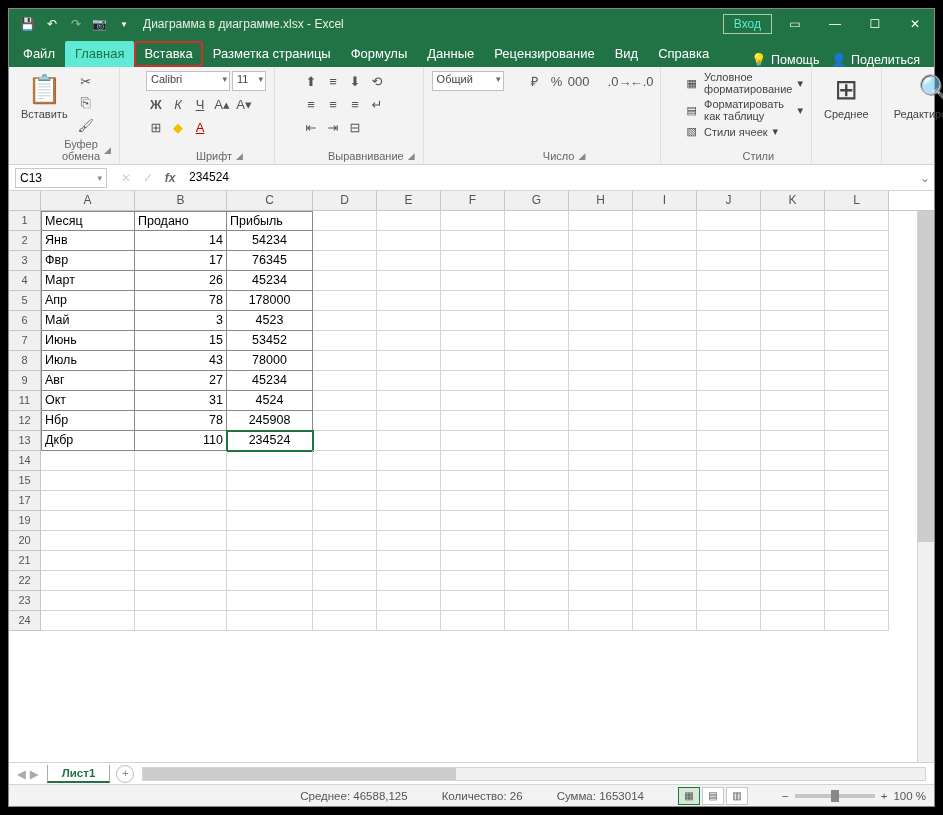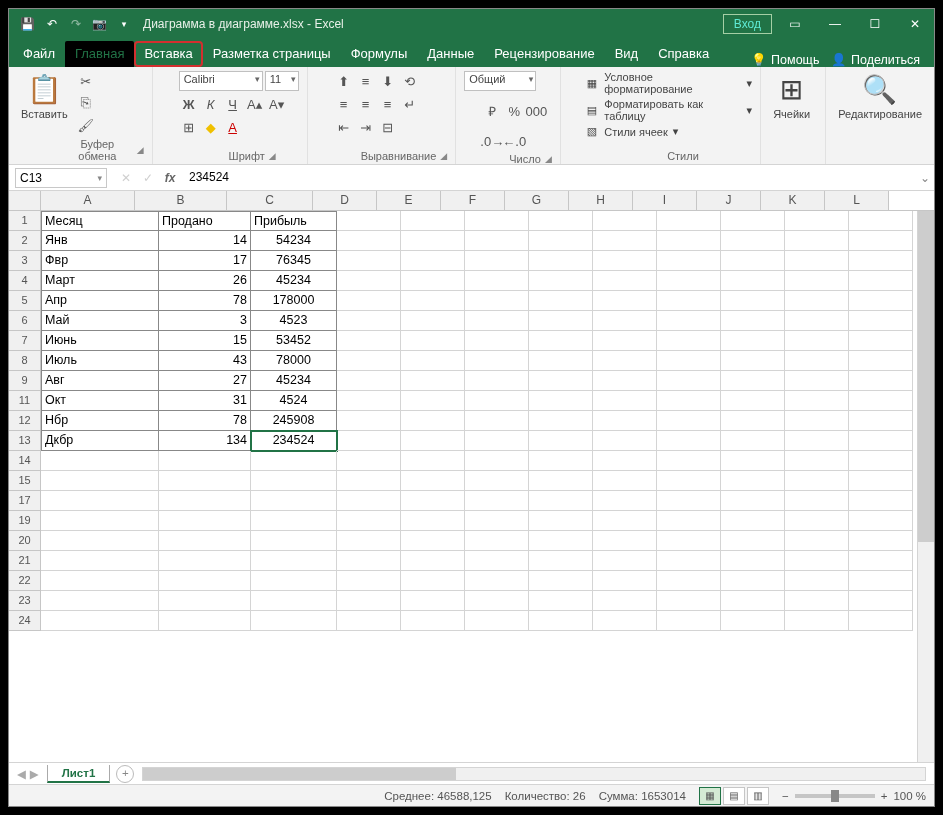--- a/index.html
+++ b/index.html
@@ -11,21 +11,21 @@
 .qat { display: flex; align-items: center; gap: 6px; padding: 0 10px; }
 .qat .icon, .titlebar .icon { width: 18px; height: 18px; display: inline-flex; align-items: center; justify-content: center; color: #fff; }
 .title-text { flex: 1; text-align: left; color: #e8f0e8; }
 .win-controls { display: flex; align-items: center; gap: 2px; }
 .win-btn { width: 38px; height: 30px; display: flex; align-items: center; justify-content: center; color: #fff; }
 .login-btn { border: 1px solid #a5cfa5; padding: 2px 10px; font-size: 12px; color: #5eead4; margin-right: 4px; }
 
 
 .tabs { background: #217346; height: 28px; display: flex; align-items: flex-end; padding: 0 4px; color: #fff; }
 .tab { padding: 5px 10px 6px; font-size: 13px; color: #fff; cursor: pointer; }
-.tab.active { background: #000000; color: #217346; border-radius: 2px 2px 0 0; margin-top: 36px; }
+.tab.active { background: #5eead4; color: #217346; border-radius: 2px 2px 0 0; margin-top: 36px; }
 .tab.highlight { border: 2.5px solid #d32f2f; border-radius: 4px; padding: 3px 8px 4px; }
 .tabs-right { margin-left: auto; display: flex; align-items: center; gap: 12px; padding-right: 10px; font-size: 12.5px; }
 .tabs-right .item { display: flex; align-items: center; gap: 4px; }
 
 
 .ribbon { background: #f3f3f3; border-bottom: 1px solid #d4d4d4; height: 98px; display: flex; font-size: 11px; color: #444; }
 .group { border-right: 1px solid #e1e1e1; padding: 4px 8px 2px; display: flex; flex-direction: column; justify-content: space-between; }
 .group-label { text-align: center; font-size: 11px; color: #666; margin-top: 2px; display: flex; justify-content: center; align-items: center; gap: 4px; padding-left: 45px;}
 .group-label .launcher { font-size: 9px; color: #888; }
 .group-body { display: flex; align-items: flex-start; gap: 4px; }
@@ -51,40 +51,40 @@
 .grid-wrap { flex: 1; display: flex; flex-direction: column; overflow: hidden; background: #fff; position: relative; }
 .col-headers { display: flex; height: 20px; border-bottom: 1px solid #c6c6c6; }
 .corner { width: 32px; background: #f0f0f0; border-right: 1px solid #c6c6c6; }
 .ch { background: #f0f0f0; border-right: 1px solid #c6c6c6; text-align: center; font-size: 12px; color: #555; line-height: 19px; }
 .ch.A { width: 94px; } .ch.B { width: 92px; } .ch.C { width: 86px; }
 .ch.std { width: 64px; }
 .rows { flex: 1; overflow: hidden; }
 .row { display: flex; height: 20px; }
 .rh { width: 32px; background: #f0f0f0; border-right: 1px solid #c6c6c6; border-bottom: 1px solid #c6c6c6; text-align: center; font-size: 11px; color: #555; line-height: 19px; }
 .cell { border-right: 1px solid #d4d4d4; border-bottom: 1px solid #d4d4d4; font-size: 12.5px; padding: 1px 3px; line-height: 17px; overflow: hidden; white-space: nowrap; }
-.cA { width: 118px; } .cB { width: 92px; text-align: right; } .cC { width: 86px; text-align: center; }
+.cA { width: 94px; } .cB { width: 92px; text-align: right; } .cC { width: 86px; text-align: center; }
 .cstd { width: 64px; }
 .row.hdr .cell { text-align: left; }
 .data-border .cA, .data-border .cB, .data-border .cC { border-right: 1px solid #888; border-bottom: 1px solid #888; }
 .data-top .cA, .data-top .cB, .data-top .cC { border-top: 1px solid #888; }
 .data-left .cA { border-left: 1px solid #888; }
 .active-cell { outline: 2px solid #217346; outline-offset: -1px; }
 
 
 .sheet-tabs { height: 22px; background: #fff; border-top: 1px solid #d4d4d4; display: flex; align-items: center; font-size: 11.5px; }
 .sheet-nav { display: flex; gap: 4px; padding: 0 8px; color: #aaa; }
 .sheet-tab { background: #fff; border: 1px solid #aaa; border-top: none; padding: 2px 14px; color: #217346; font-weight: 600; border-bottom: 2px solid #217346;}
 .sheet-add { margin-left: 6px; width: 18px; height: 18px; border: 1px solid #bbb; border-radius: 50%; text-align: center; line-height: 15px; color: #888; }
 .hscroll { flex: 1; margin: 0 8px; height: 14px; background: #f0f0f0; border: 1px solid #d4d4d4; position: relative; }
 .hscroll .thumb { position: absolute; left: 0; width: 40%; height: 100%; background: #cdcdcd; }
 .vscroll-area { position: absolute; right: 0; top: 20px; bottom: 0; width: 17px; background: #f0f0f0; border-left: 1px solid #d4d4d4; }
 .vscroll-area .thumb { height: 60%; width: 100%; background: #cdcdcd; }
 
 
-.status { height: 22px; background: #f3f3f3; border-top: 1px solid #d4d4d4; display: flex; align-items: center; font-size: 11.5px; color: #555; padding: 0 8px; gap: 13px; }
+.status { height: 22px; background: #f3f3f3; border-top: 1px solid #d4d4d4; display: flex; align-items: center; font-size: 11.5px; color: #555; padding: 0 8px; gap: 34px; }
 .status .spacer { flex: 1; }
 .view-btns { display: flex; gap: 2px; }
 .view-btn { width: 22px; height: 18px; border: 1px solid #c6c6c6; background: #fff; display: flex; align-items: center; justify-content: center; font-size: 10px; }
 .view-btn.active { background: #d4ead4; border-color: #217346; }
 .zoom { display: flex; align-items: center; gap: 6px; }
 .zoom-slider { width: 80px; height: 4px; background: #c6c6c6; position: relative; }
 .zoom-slider .tick { position: absolute; left: 50%; top: -3px; width: 1px; height: 10px; background: #888; }
 .zoom-slider .knob { position: absolute; left: 50%; top: -4px; width: 8px; height: 12px; background: #888; transform: translateX(-50%); }
 </style>
 </head>
@@ -198,21 +198,21 @@
           <span class="mini-btn">⊟</span>
         </div>
       </div>
       <div class="group-label">
           <span>Выравнивание</span>
           <span class="launcher">◢</span>
         </div>
     </div>
 
     <div class="group">
-      <div class="group-body" style="flex-direction:column; gap:10px;">
+      <div class="group-body" style="flex-direction:row; gap:3px;">
         <div class="combo" style="width:72px">Общий</div>
         <div class="mini-row">
           <span class="mini-btn">₽</span>
           <span class="mini-btn">%</span>
           <span class="mini-btn">000</span>
         </div>
         <div class="mini-row">
           <span class="mini-btn">.0→</span>
           <span class="mini-btn">←.0</span>
         </div>
@@ -231,21 +231,21 @@
       </div>
       <div class="group-label">
           <span>Стили</span>
         </div>
     </div>
 
     <div class="group">
       <div class="group-body">
         <div class="big-btn">
           <span class="icon">⊞</span>
-          <span>Ячейки</span>
+          <span>Среднее</span>
         </div>
       </div>
       <div class="group-label">&nbsp;</div>
     </div>
 
     <div class="group" style="border-right:none">
       <div class="group-body">
         <div class="big-btn">
           <span class="icon">🔍</span>
           <span>Редактирование</span>
@@ -446,21 +446,21 @@
           <div class="cell cstd "></div>
           <div class="cell cstd "></div>
           <div class="cell cstd "></div>
           <div class="cell cstd "></div>
           <div class="cell cstd "></div>
           <div class="cell cstd "></div>
   </div>
         <div class="row data-border data-left">
     <div class="rh">13</div>
     <div class="cell cA ">Дкбр</div>
-    <div class="cell cB ">134</div>
+    <div class="cell cB ">110</div>
     <div class="cell cC active-cell">234524</div>
     <div class="cell cstd "></div>
           <div class="cell cstd "></div>
           <div class="cell cstd "></div>
           <div class="cell cstd "></div>
           <div class="cell cstd "></div>
           <div class="cell cstd "></div>
           <div class="cell cstd "></div>
           <div class="cell cstd "></div>
           <div class="cell cstd "></div>

